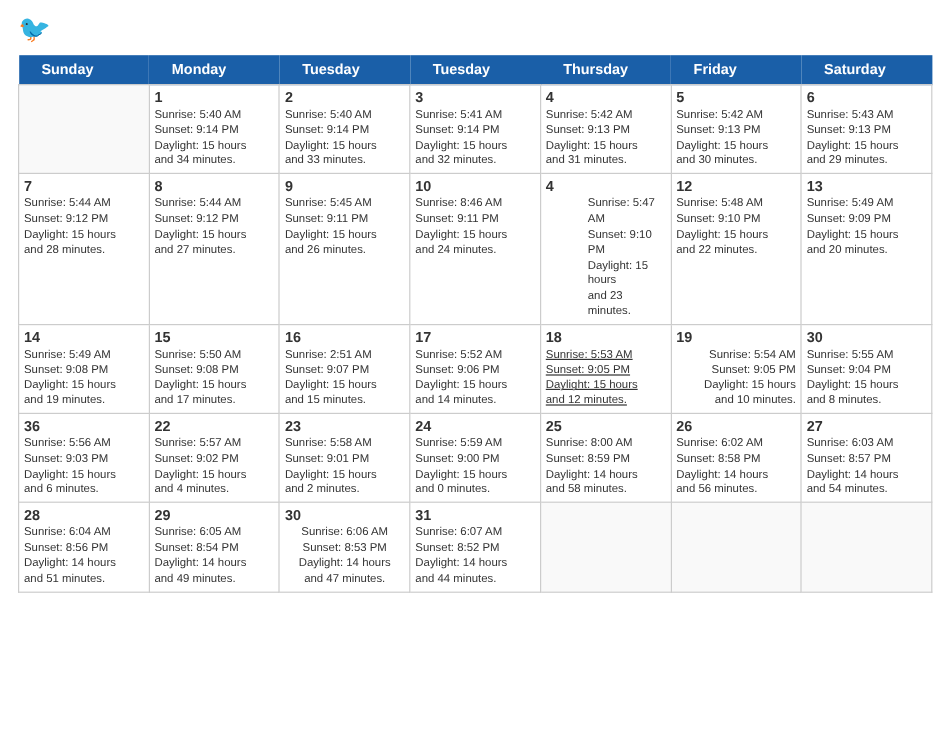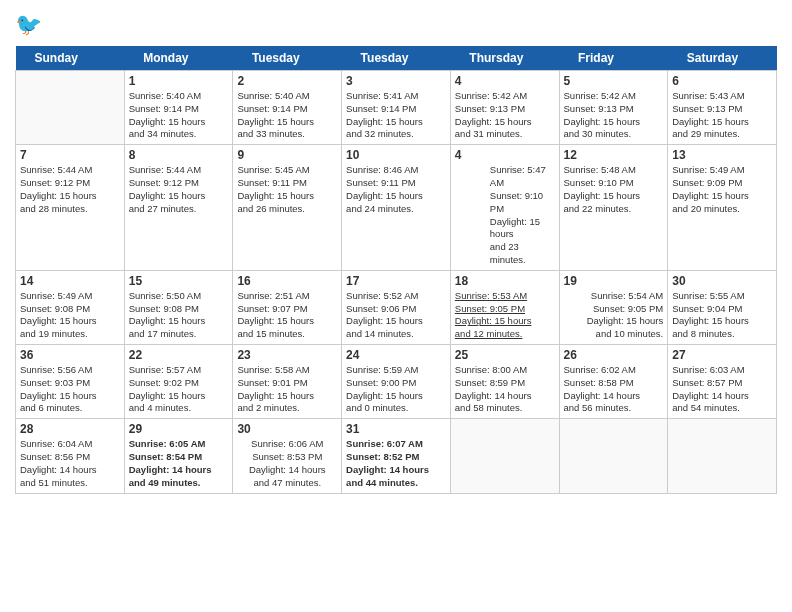--- a/index.html
+++ b/index.html
@@ -316,35 +316,35 @@
         <tr>
           <td>
             <div class="day-num">28</div>
             <div class="day-info" style="white-space: pre-line;">Sunrise: 6:04 AM
 Sunset: 8:56 PM
 Daylight: 14 hours
 and 51 minutes.</div>
           </td>
           <td>
             <div class="day-num">29</div>
-            <div class="day-info" style="white-space: pre-line; font-weight: bold;">Sunrise: 6:05 AM
+            <div class="day-info" style="white-space: pre-line;">Sunrise: 6:05 AM
 Sunset: 8:54 PM
 Daylight: 14 hours
 and 49 minutes.</div>
           </td>
           <td>
             <div class="day-num">30</div>
             <div class="day-info" style="white-space: pre-line; text-align: center;">Sunrise: 6:06 AM
 Sunset: 8:53 PM
 Daylight: 14 hours
 and 47 minutes.</div>
           </td>
           <td>
             <div class="day-num">31</div>
-            <div class="day-info" style="white-space: pre-line; font-weight: bold;">Sunrise: 6:07 AM
+            <div class="day-info" style="white-space: pre-line;">Sunrise: 6:07 AM
 Sunset: 8:52 PM
 Daylight: 14 hours
 and 44 minutes.</div>
           </td>
           <td class="empty"></td>
           <td class="empty"></td>
           <td class="empty"></td>
         </tr>
       </tbody>
   </table>

